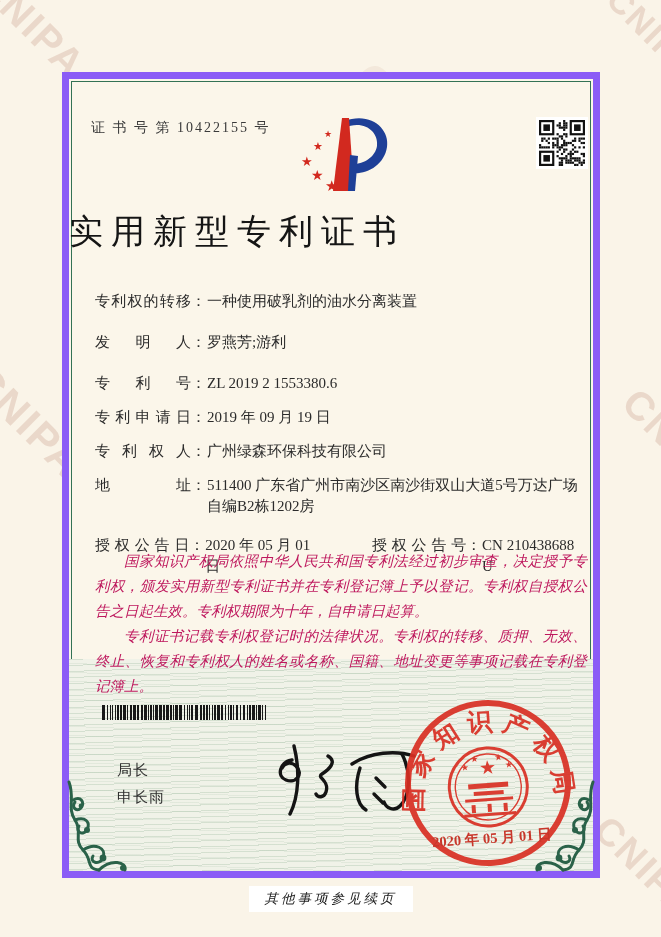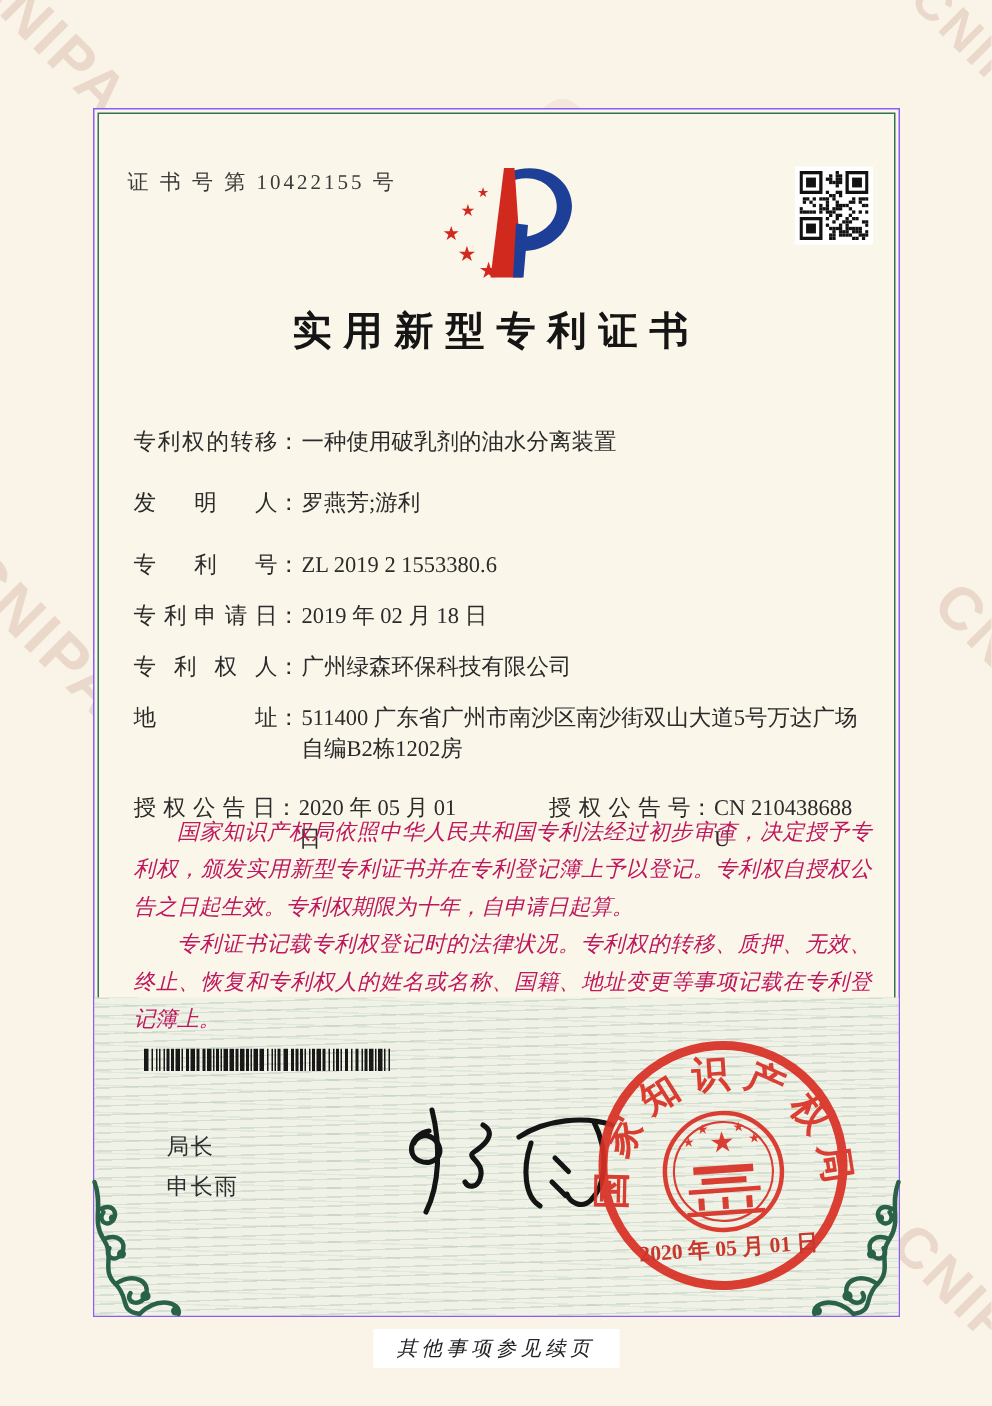--- a/index.html
+++ b/index.html
@@ -22,21 +22,21 @@
     transform:rotate(45deg);
     letter-spacing:2px;
     pointer-events:none;
     white-space:nowrap;
   }
   .wm.faint { color:rgba(199,152,131,0.13); }
 
   
   .cert {
     position:absolute; left:62px; top:72px; width:538px; height:806px;
-    border:1px solid #8b5cf6;
+    border:7px solid #8b5cf6;
     background:#fbf6ea;
   }
   .cert-inner-line {
     position:absolute; inset:2px;
     border:1px solid #33725ا;
     border:1px solid #337255;
     pointer-events:none;
   }
   .wave-zone {
     position:absolute; left:0; right:0; bottom:0; height:212px;
@@ -53,22 +53,22 @@
   
   .cert-no {
     position:absolute; left:22px; top:40px;
     font-size:14px; letter-spacing:2px; color:#3a3a3a;
   }
   .logo { position:absolute; left:222px; top:30px; }
   .qr { position:absolute; left:467px; top:38px; width:52px; height:52px;
         background:#fff; padding:3px; }
   .title {
     position:absolute; left:0; right:0; top:130px;
-    text-align:center;
-    font-size:26px; font-weight:bold; letter-spacing:8px; color:#151515;
+    text-align:left;
+    font-size:34px; font-weight:normal; letter-spacing:8px; color:#151515;
   }
 
   
   .fields { position:absolute; left:26px; top:212px; width:492px; font-size:15px; }
   .frow { display:flex; line-height:21px; }
   .flabel {
     display:inline-block; width:96px;
     text-align:justify; text-align-last:justify;
   }
   .fcolon { width:16px; }
@@ -315,21 +315,21 @@
       <span class="fvalue">罗燕芳;游利</span>
     </div>
     <div class="frow mb13">
       <span class="flabel">专利号</span>
         <span class="fcolon">：</span>
       <span class="fvalue">ZL 2019 2 1553380.6</span>
     </div>
     <div class="frow mb13">
       <span class="flabel">专利申请日</span>
         <span class="fcolon">：</span>
-      <span class="fvalue">2019 年 02 月 18 日</span>
+      <span class="fvalue">2019 年 09 月 19 日</span>
     </div>
     <div class="frow mb13">
       <span class="flabel">专利权人</span>
         <span class="fcolon">：</span>
       <span class="fvalue">广州绿森环保科技有限公司</span>
     </div>
     <div class="frow">
       <span class="flabel">地址</span>
         <span class="fcolon">：</span>
       <span class="fvalue">511400 广东省广州市南沙区南沙街双山大道5号万达广场</span>

